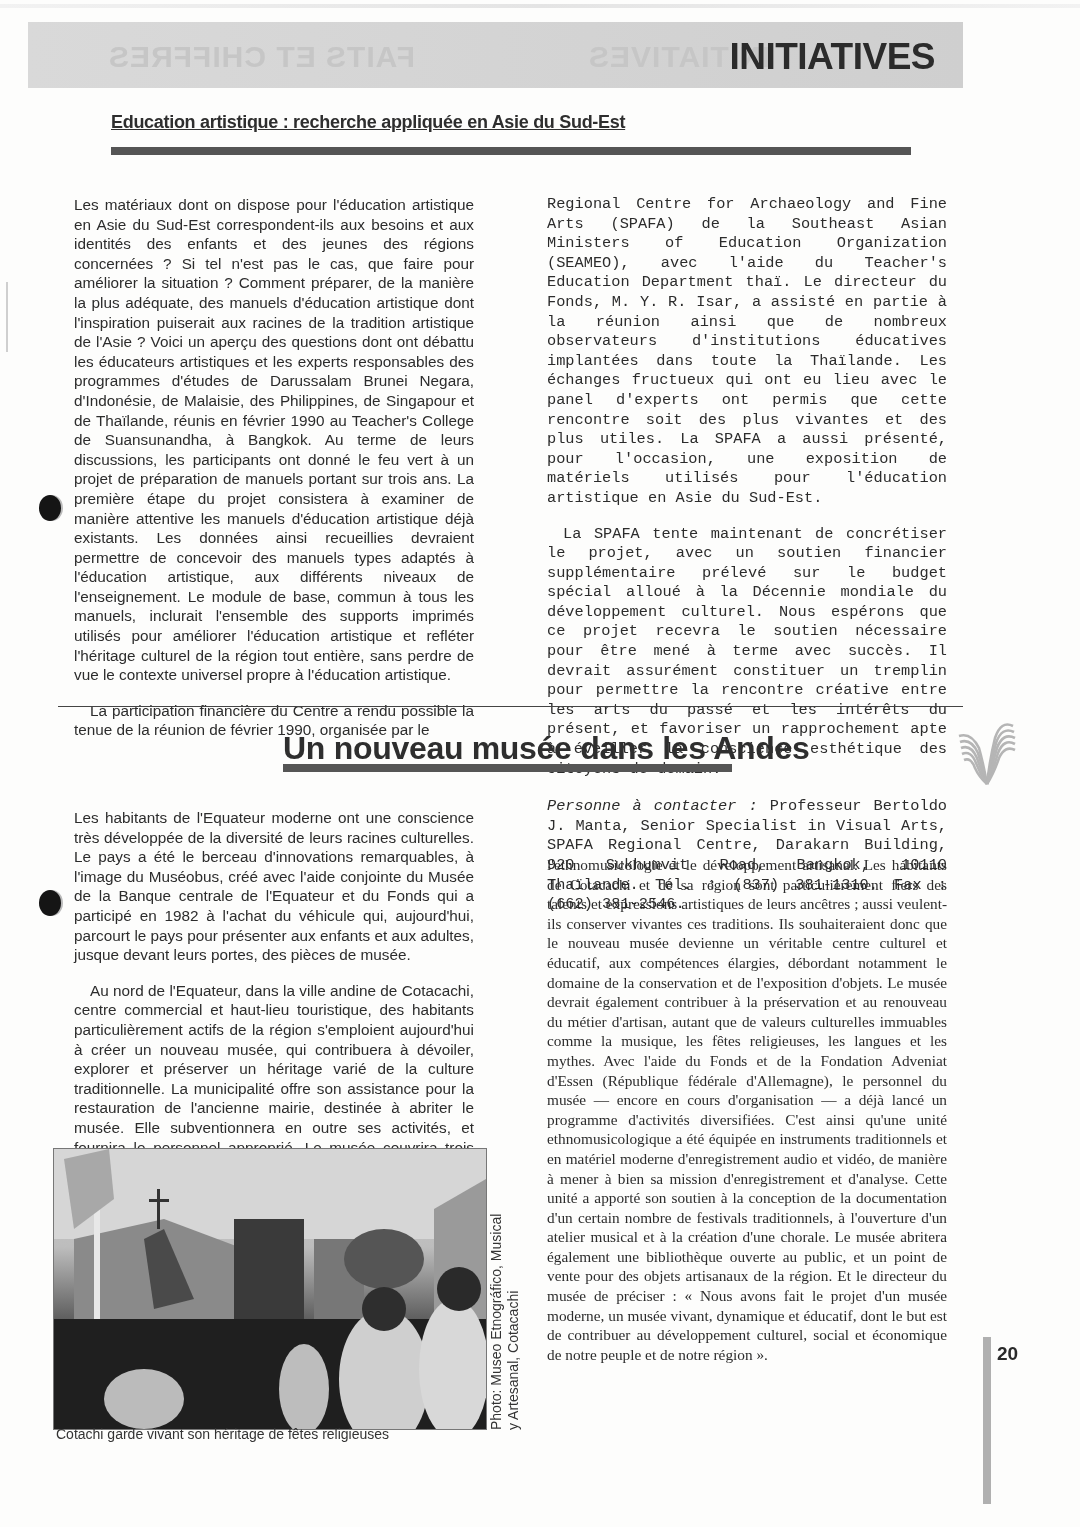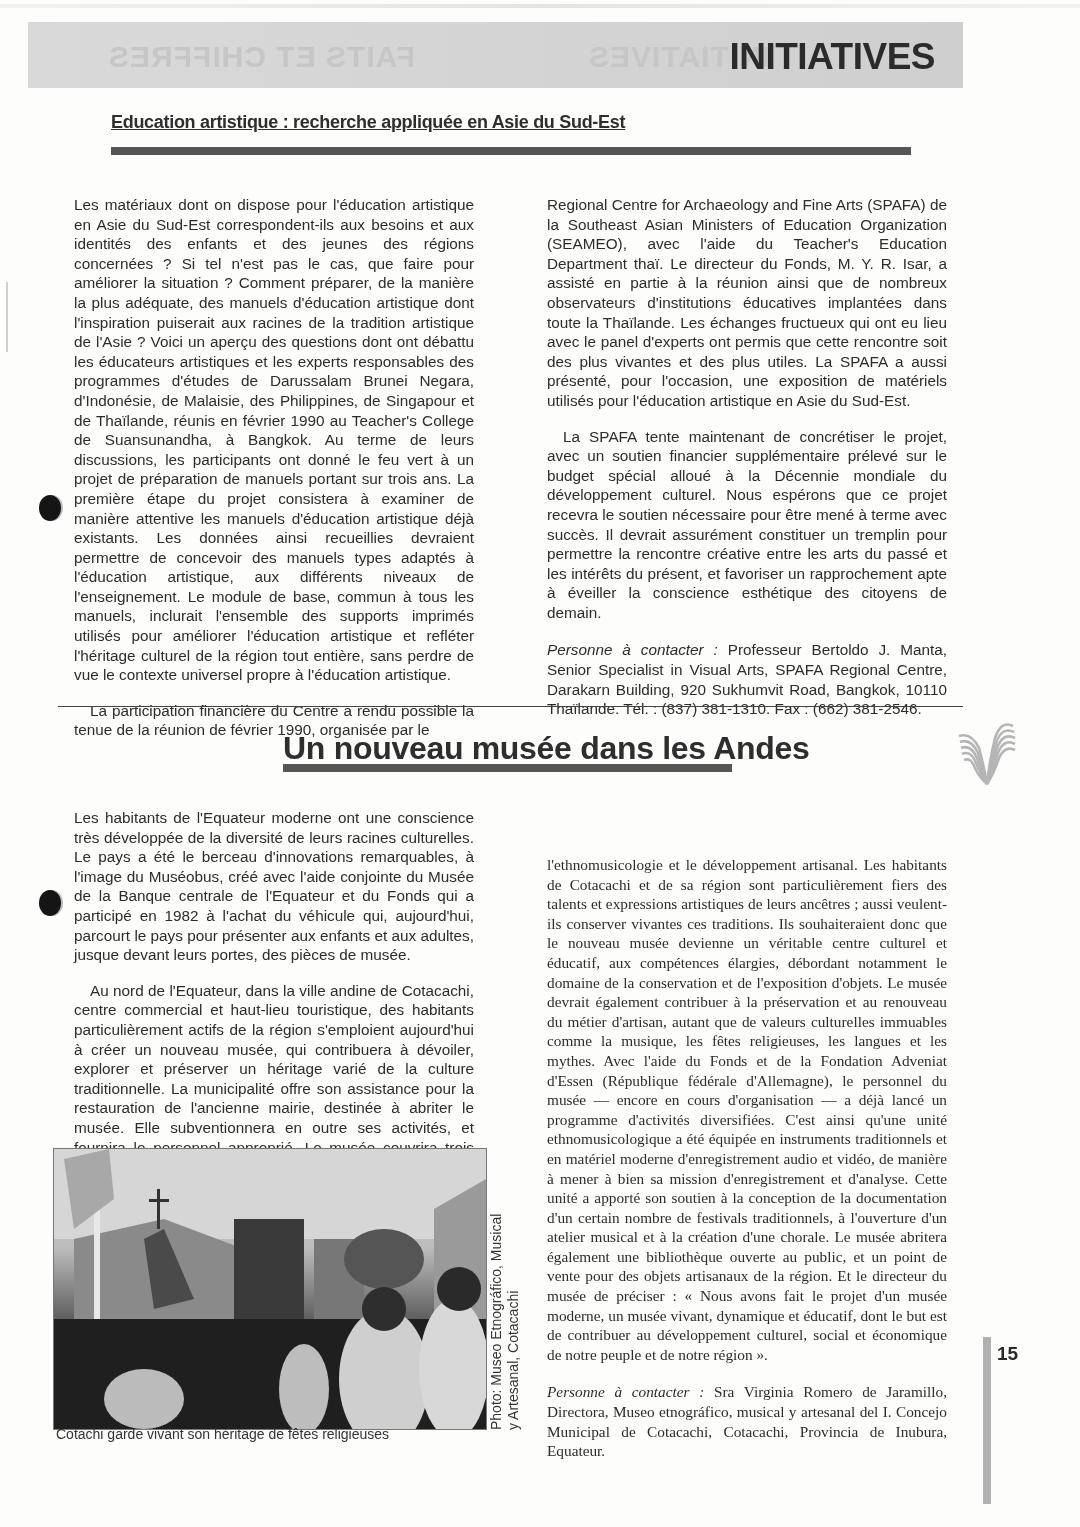--- a/index.html
+++ b/index.html
@@ -69,21 +69,21 @@
 </div>
 
 <div class="article-title" style="left:111px; top:112px; font-size:18px;text-decoration:underline;">Education artistique : recherche appliquée en Asie du Sud-Est</div>
 <div class="title-bar" style="left:111px; top:147px; width:800px; height:8px;"></div>
 
 <div class="col" style="left:58px; top:179px; width:432px;">
   <p>Les matériaux dont on dispose pour l'éducation artistique en Asie du Sud-Est correspondent-ils aux besoins et aux identités des enfants et des jeunes des régions concernées ? Si tel n'est pas le cas, que faire pour améliorer la situation ? Comment préparer, de la manière la plus adéquate, des manuels d'éducation artistique dont l'inspiration puiserait aux racines de la tradition artistique de l'Asie ? Voici un aperçu des questions dont ont débattu les éducateurs artistiques et les experts responsables des programmes d'études de Darussalam Brunei Negara, d'Indonésie, de Malaisie, des Philippines, de Singapour et de Thaïlande, réunis en février 1990 au Teacher's College de Suansunandha, à Bangkok. Au terme de leurs discussions, les participants ont donné le feu vert à un projet de préparation de manuels portant sur trois ans. La première étape du projet consistera à examiner de manière attentive les manuels d'éducation artistique déjà existants. Les données ainsi recueillies devraient permettre de concevoir des manuels types adaptés à l'éducation artistique, aux différents niveaux de l'enseignement. Le module de base, commun à tous les manuels, inclurait l'ensemble des supports imprimés utilisés pour améliorer l'éducation artistique et refléter l'héritage culturel de la région tout entière, sans perdre de vue le contexte universel propre à l'éducation artistique.</p>
   <p class="indent">La participation financière du Centre a rendu possible la tenue de la réunion de février 1990, organisée par le</p>
 </div>
 
-<div class="col" style="left:531px; top:179px; width:432px;">
+<div class="col" style="left:531px; top:179px; width:432px;font-family:Liberation Mono, monospace;">
   <p>Regional Centre for Archaeology and Fine Arts (SPAFA) de la Southeast Asian Ministers of Education Organization (SEAMEO), avec l'aide du Teacher's Education Department thaï. Le directeur du Fonds, M. Y. R. Isar, a assisté en partie à la réunion ainsi que de nombreux observateurs d'institutions éducatives implantées dans toute la Thaïlande. Les échanges fructueux qui ont eu lieu avec le panel d'experts ont permis que cette rencontre soit des plus vivantes et des plus utiles. La SPAFA a aussi présenté, pour l'occasion, une exposition de matériels utilisés pour l'éducation artistique en Asie du Sud-Est.</p>
   <p class="indent">La SPAFA tente maintenant de concrétiser le projet, avec un soutien financier supplémentaire prélevé sur le budget spécial alloué à la Décennie mondiale du développement culturel. Nous espérons que ce projet recevra le soutien nécessaire pour être mené à terme avec succès. Il devrait assurément constituer un tremplin pour permettre la rencontre créative entre les arts du passé et les intérêts du présent, et favoriser un rapprochement apte à éveiller la conscience esthétique des citoyens de demain.</p>
   <p class="contact"><em>Personne à contacter :</em><span> Professeur Bertoldo J. Manta, Senior Specialist in Visual Arts, SPAFA Regional Centre, Darakarn Building, 920 Sukhumvit Road, Bangkok, 10110 Thaïlande. Tél. : (837) 381-1310. Fax : (662) 381-2546.</span></p>
 </div>
 
 <div class="rule" style="left:58px; top:706px; width:905px;"></div>
 
 <svg class="logo" width="62" height="72" viewBox="0 0 62 72">
   <g fill="none" stroke="#b5b5b5" stroke-width="2.6">
     <path d="M4 18 Q16 14 24 30 Q28 44 32 66"></path>
@@ -102,21 +102,20 @@
 <div class="article-title" style="left:283px; top:730px; font-size:32px;">Un nouveau musée dans les Andes</div>
 <div class="title-bar" style="left:283px; top:764px; width:449px; height:8px;"></div>
 
 <div class="col" style="left:58px; top:792px; width:432px;">
   <p>Les habitants de l'Equateur moderne ont une conscience très développée de la diversité de leurs racines culturelles. Le pays a été le berceau d'innovations remarquables, à l'image du Muséobus, créé avec l'aide conjointe du Musée de la Banque centrale de l'Equateur et du Fonds qui a participé en 1982 à l'achat du véhicule qui, aujourd'hui, parcourt le pays pour présenter aux enfants et aux adultes, jusque devant leurs portes, des pièces de musée.</p>
   <p class="indent">Au nord de l'Equateur, dans la ville andine de Cotacachi, centre commercial et haut-lieu touristique, des habitants particulièrement actifs de la région s'emploient aujourd'hui à créer un nouveau musée, qui contribuera à dévoiler, explorer et préserver un héritage varié de la culture traditionnelle. La municipalité offre son assistance pour la restauration de l'ancienne mairie, destinée à abriter le musée. Elle subventionnera en outre ses activités, et fournira le personnel approprié. Le musée couvrira trois domaines : l'ethnographie,</p>
 </div>
 
 <div class="col" style="left:531px; top:839px; width:432px;font-family:Liberation Serif, serif;">
   <p>l'ethnomusicologie et le développement artisanal. Les habitants de Cotacachi et de sa région sont particulièrement fiers des talents et expressions artistiques de leurs ancêtres ; aussi veulent-ils conserver vivantes ces traditions. Ils souhaiteraient donc que le nouveau musée devienne un véritable centre culturel et éducatif, aux compétences élargies, débordant notamment le domaine de la conservation et de l'exposition d'objets. Le musée devrait également contribuer à la préservation et au renouveau du métier d'artisan, autant que de valeurs culturelles immuables comme la musique, les fêtes religieuses, les langues et les mythes. Avec l'aide du Fonds et de la Fondation Adveniat d'Essen (République fédérale d'Allemagne), le personnel du musée — encore en cours d'organisation — a déjà lancé un programme d'activités diversifiées. C'est ainsi qu'une unité ethnomusicologique a été équipée en instruments traditionnels et en matériel moderne d'enregistrement audio et vidéo, de manière à mener à bien sa mission d'enregistrement et d'analyse. Cette unité a apporté son soutien à la conception de la documentation d'un certain nombre de festivals traditionnels, à l'ouverture d'un atelier musical et à la création d'une chorale. Le musée abritera également une bibliothèque ouverte au public, et un point de vente pour des objets artisanaux de la région. Et le directeur du musée de préciser : « Nous avons fait le projet d'un musée moderne, un musée vivant, dynamique et éducatif, dont le but est de contribuer au développement culturel, social et économique de notre peuple et de notre région ».</p>
-  <p class="contact"><em>Personne à contacter :</em><span> Sra Virginia Romero de Jaramillo, Directora, Museo etnográfico, musical y artesanal del I. Concejo Municipal de Cotacachi, Cotacachi, Provincia de Inubura, Equateur.</span></p>
 </div>
 
 <div class="photo">
   <svg width="432" height="280" viewBox="0 0 432 280">
     <rect x="0" y="0" width="432" height="90" fill="#d6d6d6"></rect>
     <polygon points="20,90 110,70 190,100 190,190 20,190" fill="#8a8a8a"></polygon>
     <rect x="180" y="70" width="70" height="110" fill="#3a3a3a"></rect>
     <rect x="260" y="90" width="50" height="90" fill="#777"></rect>
     <polygon points="380,60 432,30 432,200 380,200" fill="#9a9a9a"></polygon>
     <rect x="40" y="20" width="6" height="170" fill="#e8e8e8"></rect>
@@ -134,16 +133,16 @@
     <circle cx="405" cy="140" r="22" fill="#2a2a2a"></circle>
   </svg>
 </div>
 <div class="caption">Cotachi garde vivant son héritage de fêtes religieuses</div>
 <div class="credit">
   <div>Photo: Museo Etnográfico, Musical</div>
   <div>y Artesanal,  Cotacachi</div>
 </div>
 
 <div class="page-bar"></div>
-<div class="page-num">15</div>
+<div class="page-num">20</div>
 
 <div class="hole" style="left:39px; top:495px;"></div>
 <div class="hole" style="left:39px; top:890px;"></div>
 
 </body></html>

